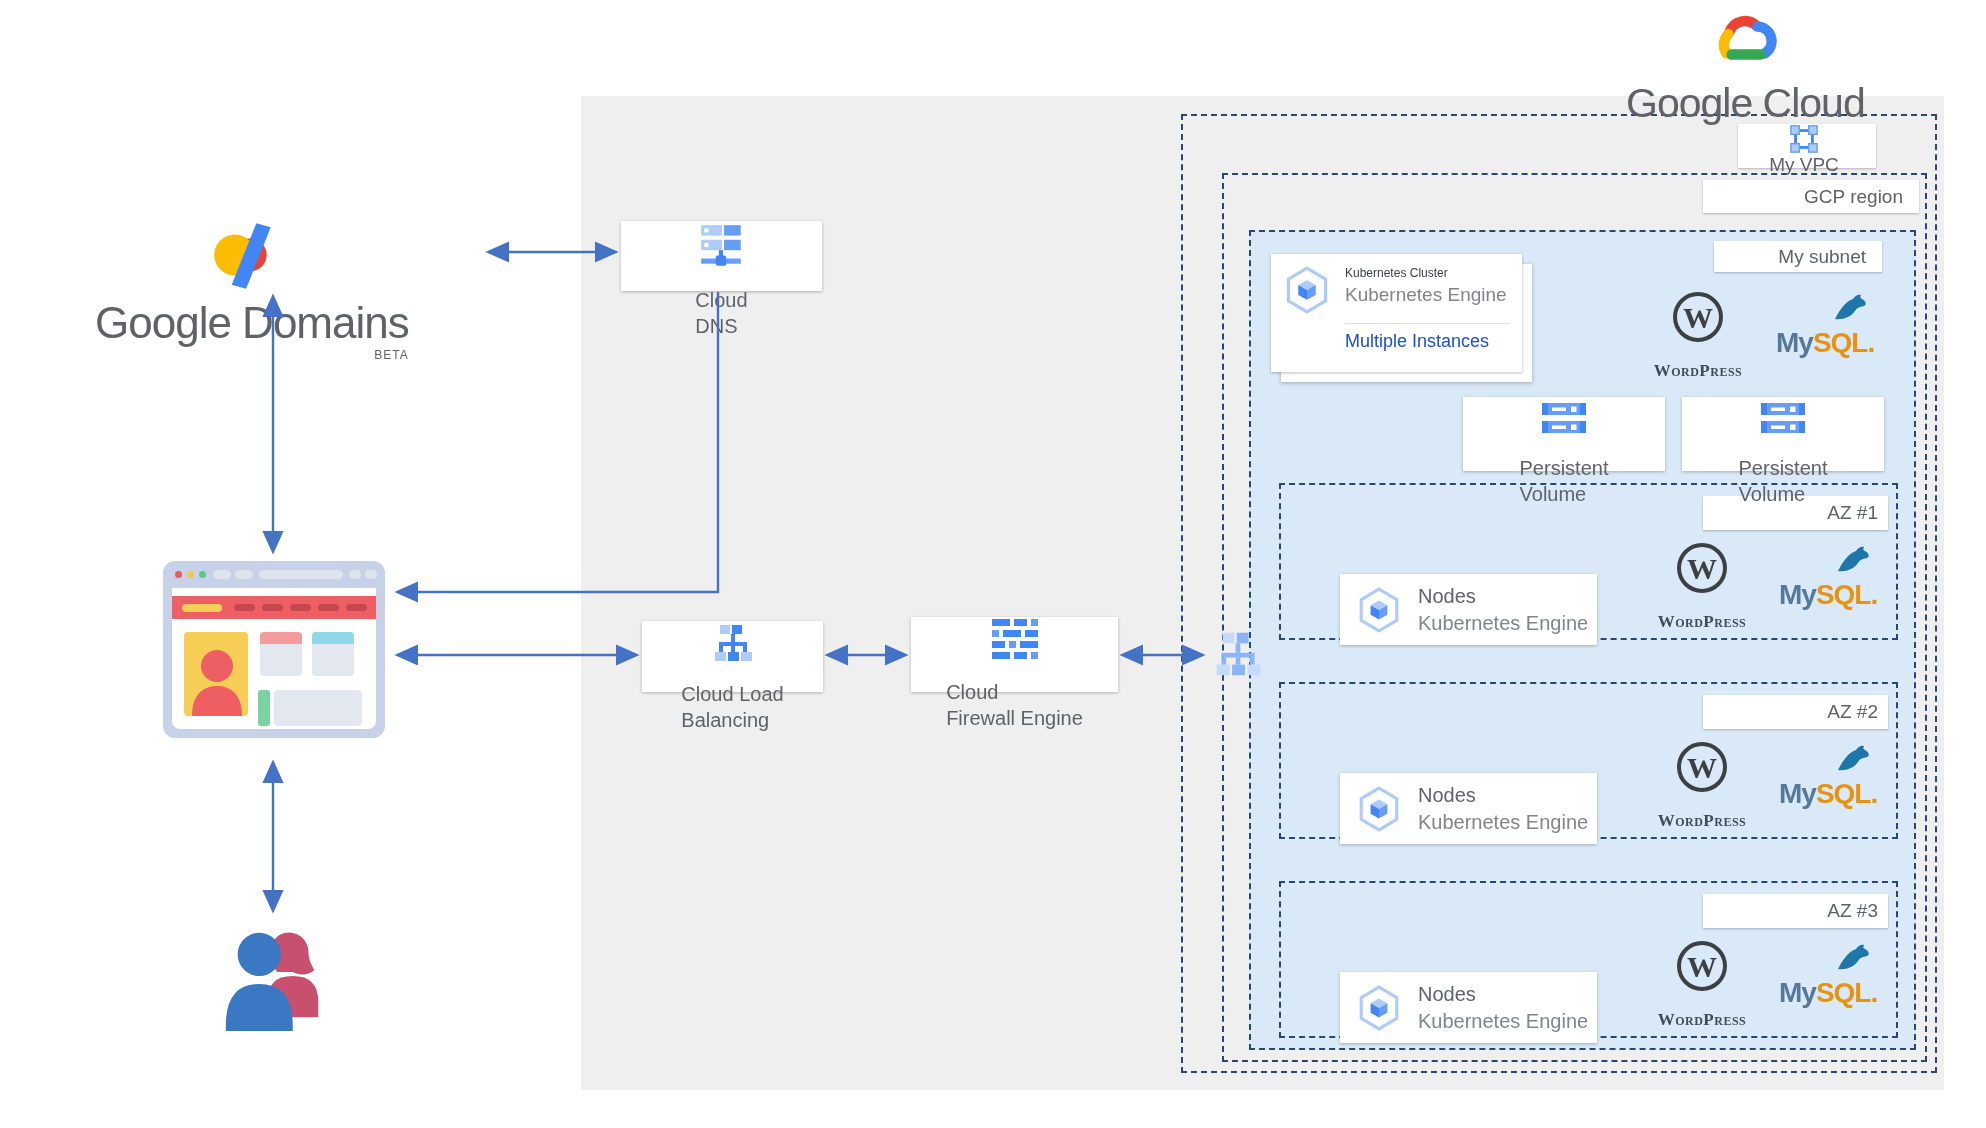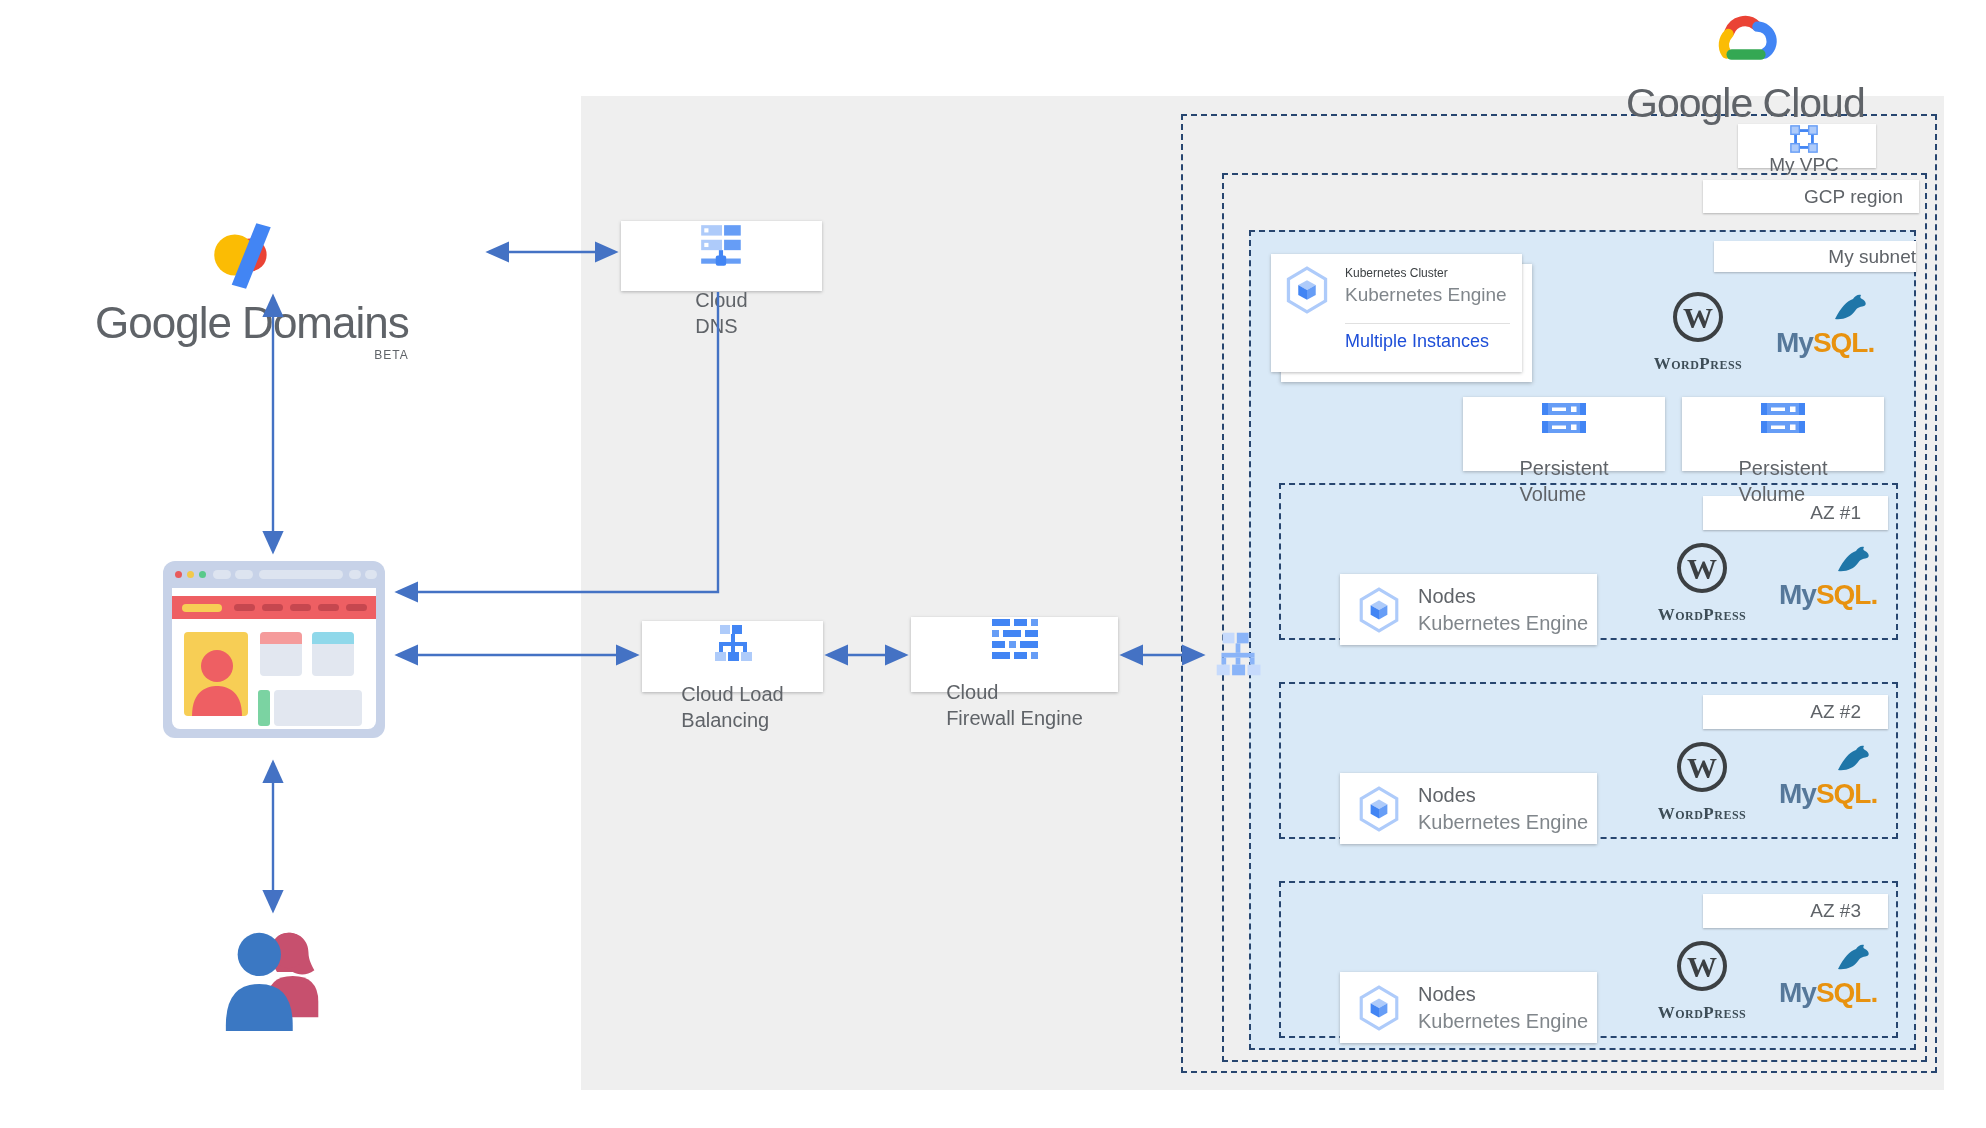--- a/index.html
+++ b/index.html
@@ -15,22 +15,22 @@
   .vpc-box    { left:1181px; top:114px; width:756px; height:959px; }
   .region-box { left:1222px; top:173px; width:705px; height:889px; }
   .subnet-box { left:1249px; top:230px; width:667px; height:820px; background:#d9e9f7; }
   .az-box     { left:28px; width:619px; height:157px; position:absolute; }
 
   
   .zone-label { background:#fff; color:#5f6368; font-size:19px; text-align:right;
                 box-shadow:0 1px 2px rgba(0,0,0,.25); }
   .vpc-label    { left:1738px; top:124px; width:138px; height:44px; display:flex; align-items:center; justify-content:space-between; padding:0 14px 0 8px; }
   .region-label { left:1703px; top:180px; width:216px; height:33px; line-height:33px; padding-right:16px; }
-  .subnet-label { left:1714px; top:241px; width:202px; height:31px; line-height:31px; }
-  .az-label     { position:absolute; right:8px; top:11px; width:185px; height:34px; line-height:34px; padding-right:27px; background:#fff; color:#5f6368; font-size:19px; text-align:right; box-shadow:0 1px 2px rgba(0,0,0,.25); }
+  .subnet-label { left:1714px; top:241px; width:168px; height:31px; line-height:31px; padding-right:16px; }
+  .az-label     { position:absolute; right:8px; top:11px; width:185px; height:34px; line-height:34px; padding-right:10px; background:#fff; color:#5f6368; font-size:19px; text-align:right; box-shadow:0 1px 2px rgba(0,0,0,.25); }
 
   
   .card { background:#fff; box-shadow:0 1px 3px rgba(60,64,67,.35); display:flex; align-items:center; gap:16px; padding-left:0; }
   .card .txt { font-size:20px; color:#5f6368; line-height:1.32; }
   .dns-card { left:621px; top:221px; width:201px; height:70px; }
   .lb-card  { left:642px; top:621px; width:181px; height:71px; }
   .fw-card  { left:911px; top:617px; width:207px; height:75px; }
   .pv-card  { width:202px; height:74px; }
   .pv-1 { left:1463px; top:397px; }
   .pv-2 { left:1682px; top:397px; }
@@ -49,21 +49,21 @@
   
   .gcloud-logo { left:1626px; top:12px; display:flex; align-items:center; gap:12px; }
   .gcloud-text { font-size:41px; color:#5f6368; letter-spacing:-1px; }
   .gdomains-logo { left:77px; top:218px; display:flex; align-items:center; }
   .gdomains-text { font-size:44px; color:#5f6368; letter-spacing:-1px; margin-left:18px; }
   .beta { font-size:12px; color:#5f6368; letter-spacing:1px; align-self:flex-end; margin:0 0 8px 7px; }
 
   .wp-logo { width:96px; text-align:center; position:absolute; }
   .wp-circle { width:50px; height:50px; border:4px solid #3c4043; border-radius:50%; margin:0 auto;
                font-family:"Liberation Serif", serif; font-weight:bold; font-size:30px; line-height:44px; color:#3c4043; text-align:center; }
-  .wp-text { font-family:"Liberation Serif", serif; font-variant:small-caps; font-weight:bold; font-size:17px; color:#3d4d57; letter-spacing:.5px; margin-top:12px; }
+  .wp-text { font-family:"Liberation Serif", serif; font-variant:small-caps; font-weight:bold; font-size:17px; color:#3d4d57; letter-spacing:.5px; margin-top:19px; }
   .wp-top { left:1650px; top:292px; }
 
   .mysql-logo { width:96px; height:62px; position:absolute; }
   .mysql-logo svg { position:absolute; right:0px; top:-4px; }
   .mysql-text { position:absolute; bottom:0; left:0; font-size:28px; font-weight:bold; letter-spacing:-1px; }
   .mysql-my { color:#56789a; } .mysql-sql { color:#e8920f; } .mysql-dot { color:#e8920f; }
   .mysql-top { left:1776px; top:297px; }
   .az-wp { left:373px; top:58px; } .az-mysql { left:498px; top:64px; }
 
   

